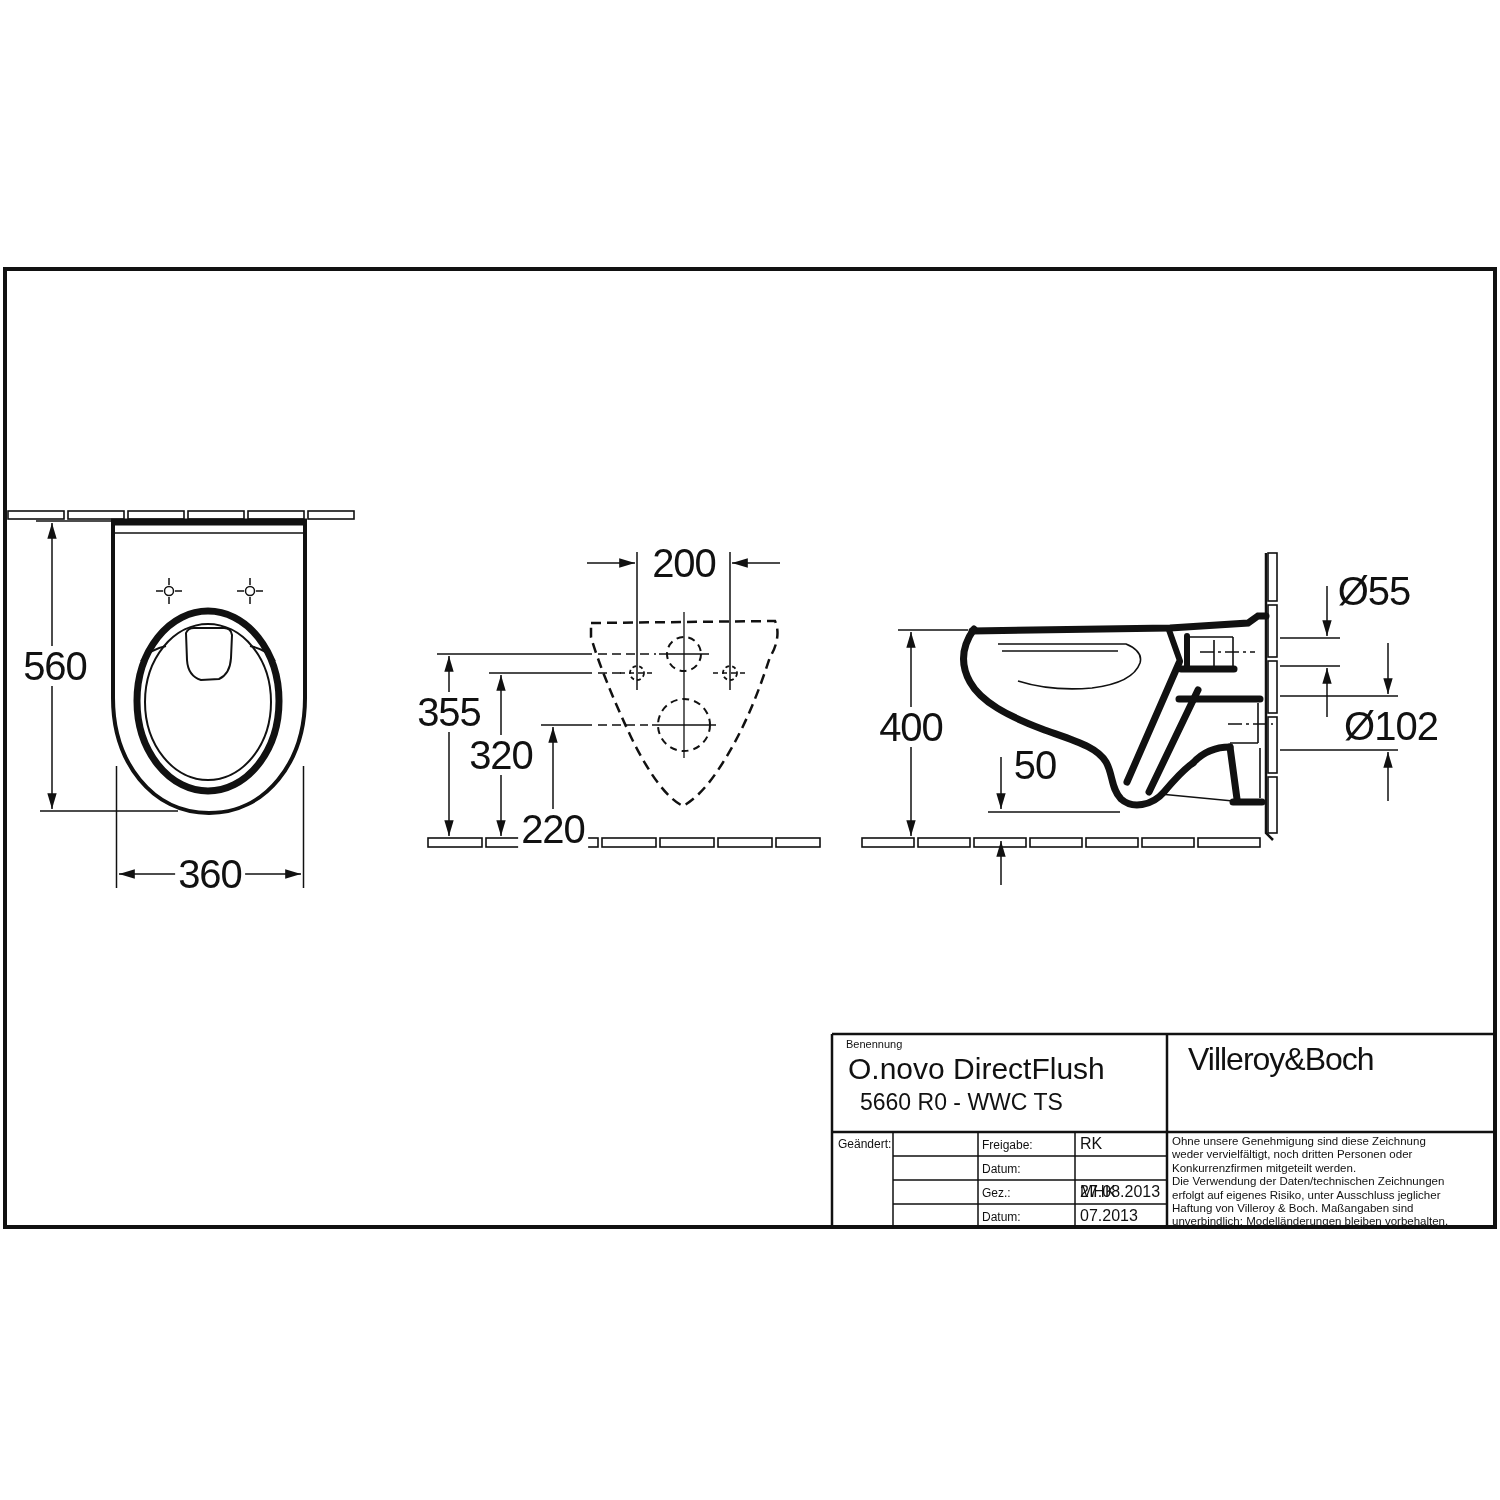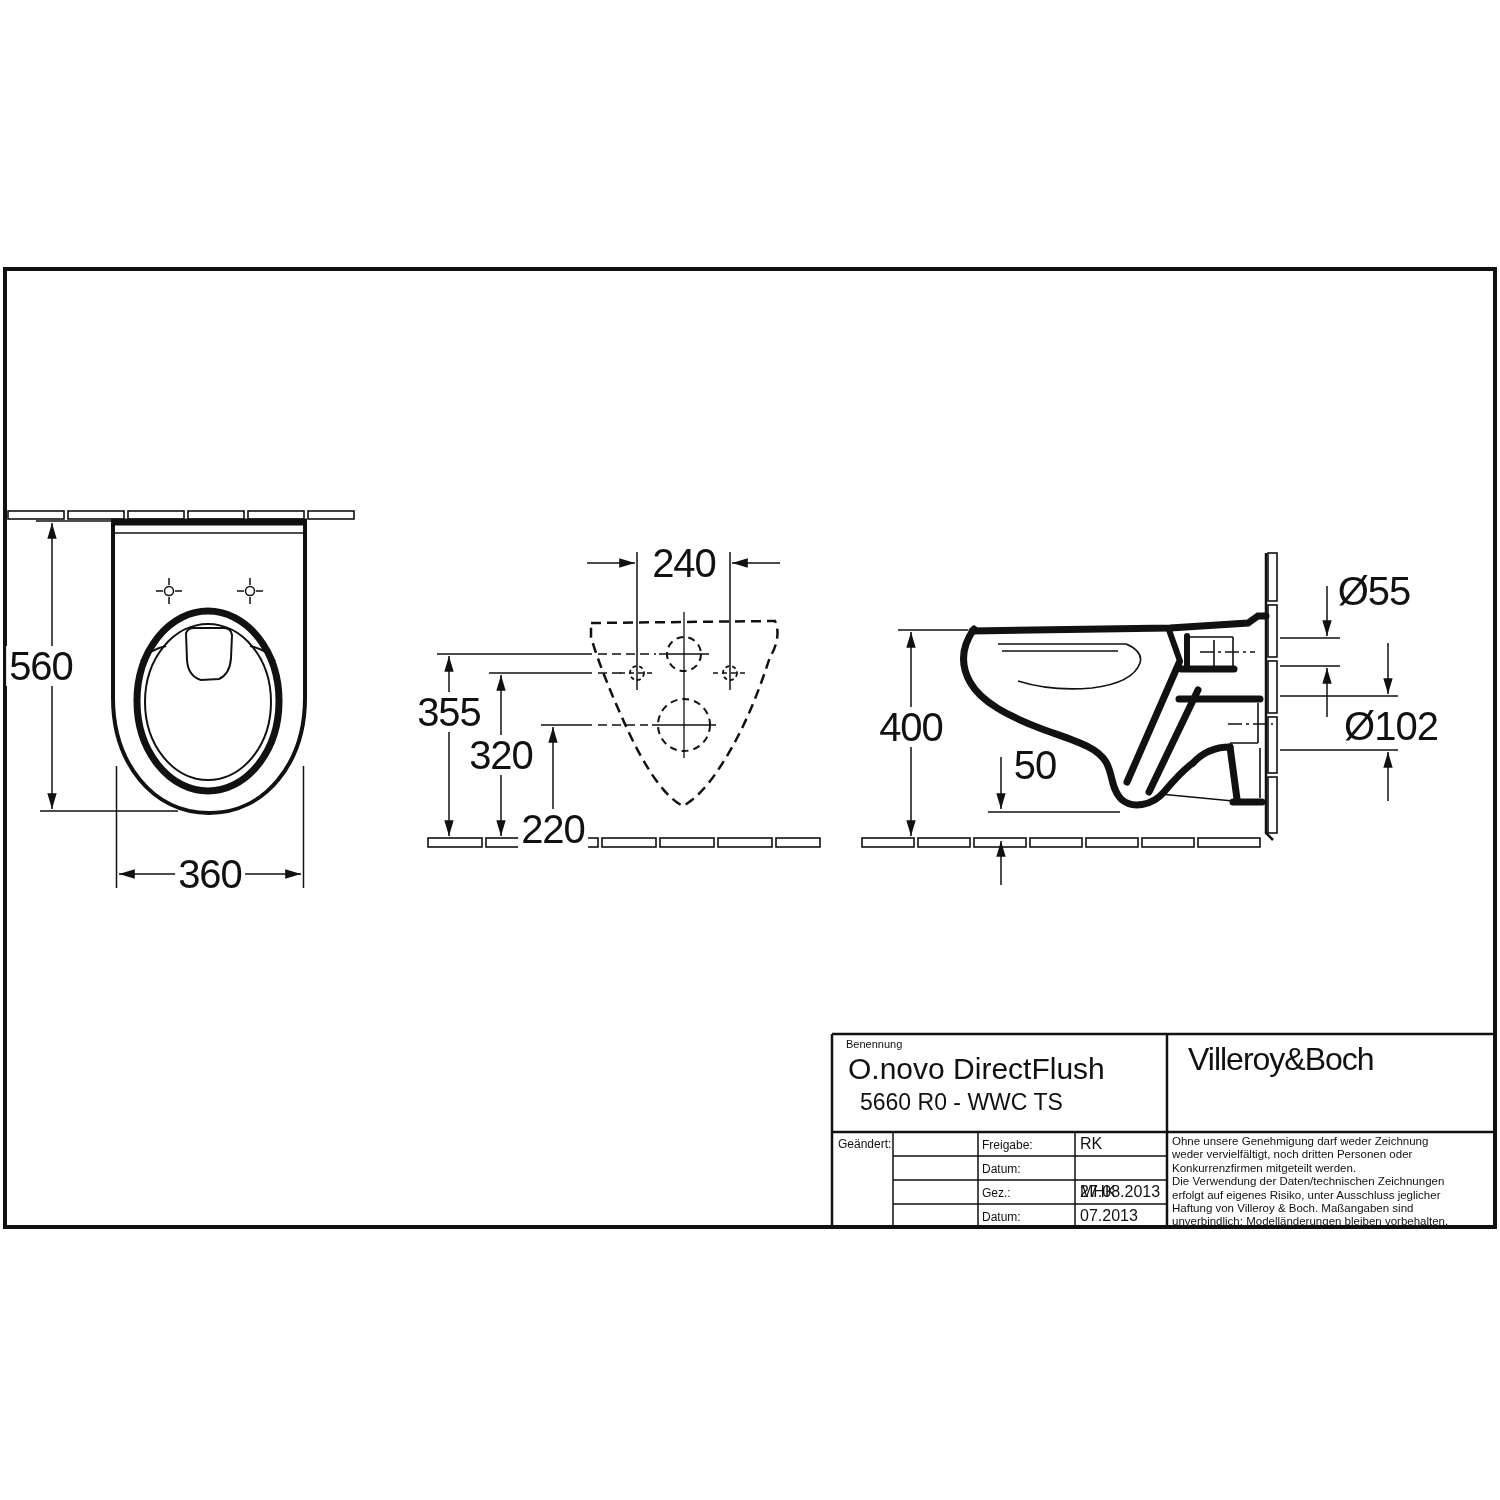--- a/index.html
+++ b/index.html
@@ -206,23 +206,23 @@
   <g stroke="#111" fill="none">
     <path d="M832 1034 H1496" stroke-width="2.5"></path>
     <path d="M832 1034 V1228" stroke-width="2.5"></path>
     <path d="M1167 1034 V1228" stroke-width="2.5"></path>
     <path d="M832 1132 H1496" stroke-width="2.5"></path>
     <path d="M893 1156 H1167 M893 1180 H1167 M893 1204 H1167" stroke-width="1.5"></path>
     <path d="M893 1132 V1228 M978 1132 V1228 M1075 1132 V1228" stroke-width="1.5"></path>
   </g>
 </svg>
 
-<span class="dim" style="left:41px;top:666px;text-align:right;">560</span>
+<span class="dim" style="left:55px;top:666px;text-align:right;">560</span>
 <span class="dim" style="left:210px;top:874px;">360</span>
-<span class="dim" style="left:684px;top:563px;">240</span>
+<span class="dim" style="left:684px;top:563px;">200</span>
 <span class="dim" style="left:449px;top:712px;">355</span>
 <span class="dim" style="left:501px;top:755px;">320</span>
 <span class="dim" style="left:553px;top:781px;margin-top:48px;">220</span>
 <span class="dim" style="left:911px;top:727px;">400</span>
 <span class="dim" style="left:1035px;top:765px;">50</span>
 <span class="dim" style="left:1374px;top:591px;">Ø55</span>
 <span class="dim" style="left:1391px;top:726px;">Ø102</span>
 
 <div>
   <span class="tb-text tb-tiny" style="left:840px;top:1038px;padding-left:6px;">Benennung</span>
@@ -234,21 +234,21 @@
   <span class="tb-text tb-small" style="left:982px;top:1139px;">Freigabe:</span>
   <span class="tb-text tb-val" style="left:1080px;top:1135px;">RK</span>
   <span class="tb-text tb-small" style="left:982px;top:1163px;">Datum:</span>
   <span class="tb-text tb-val" style="left:1080px;top:1159px;margin-top:24px;">27.08.2013</span>
   <span class="tb-text tb-small" style="left:982px;top:1187px;">Gez.:</span>
   <span class="tb-text tb-val" style="left:1080px;top:1183px;">MHK</span>
   <span class="tb-text tb-small" style="left:982px;top:1211px;">Datum:</span>
   <span class="tb-text tb-val" style="left:1080px;top:1207px;">07.2013</span>
 
   <div class="legal">
-    <div>Ohne unsere Genehmigung darf weder Zeichnung</div>
+    <div>Ohne unsere Genehmigung sind diese Zeichnung</div>
     <div>weder vervielfältigt, noch dritten Personen oder</div>
     <div>Konkurrenzfirmen mitgeteilt werden.</div>
     <div>Die Verwendung der Daten/technischen Zeichnungen</div>
     <div>erfolgt auf eigenes Risiko, unter Ausschluss jeglicher</div>
     <div>Haftung von Villeroy &amp; Boch. Maßangaben sind</div>
     <div>unverbindlich; Modelländerungen bleiben vorbehalten.</div>
   </div>
 </div>
 
 </div>

